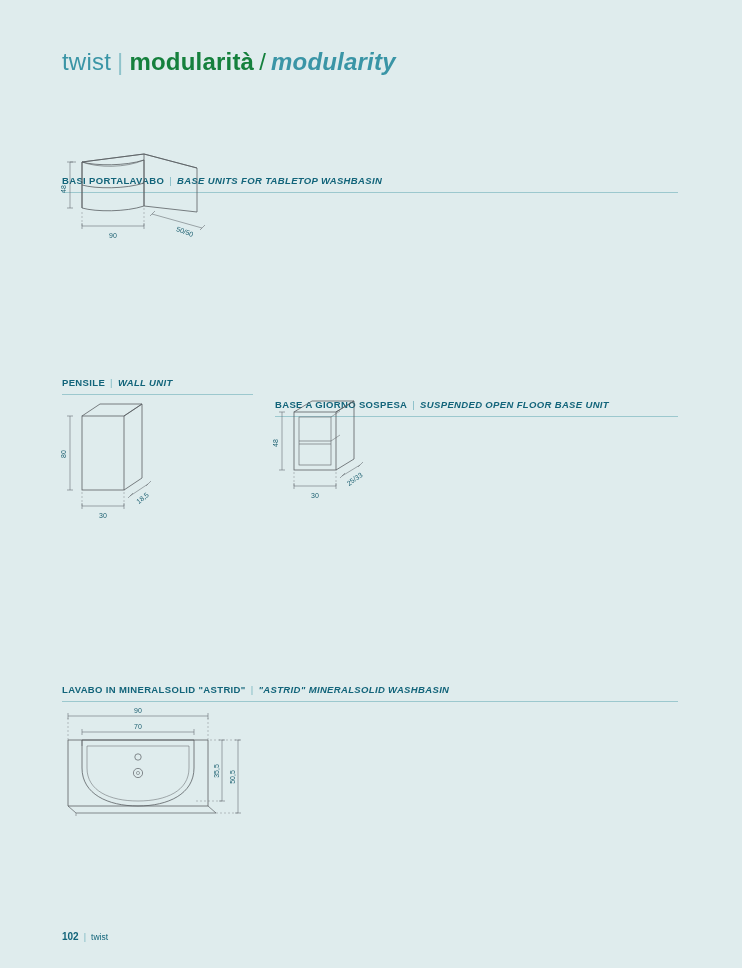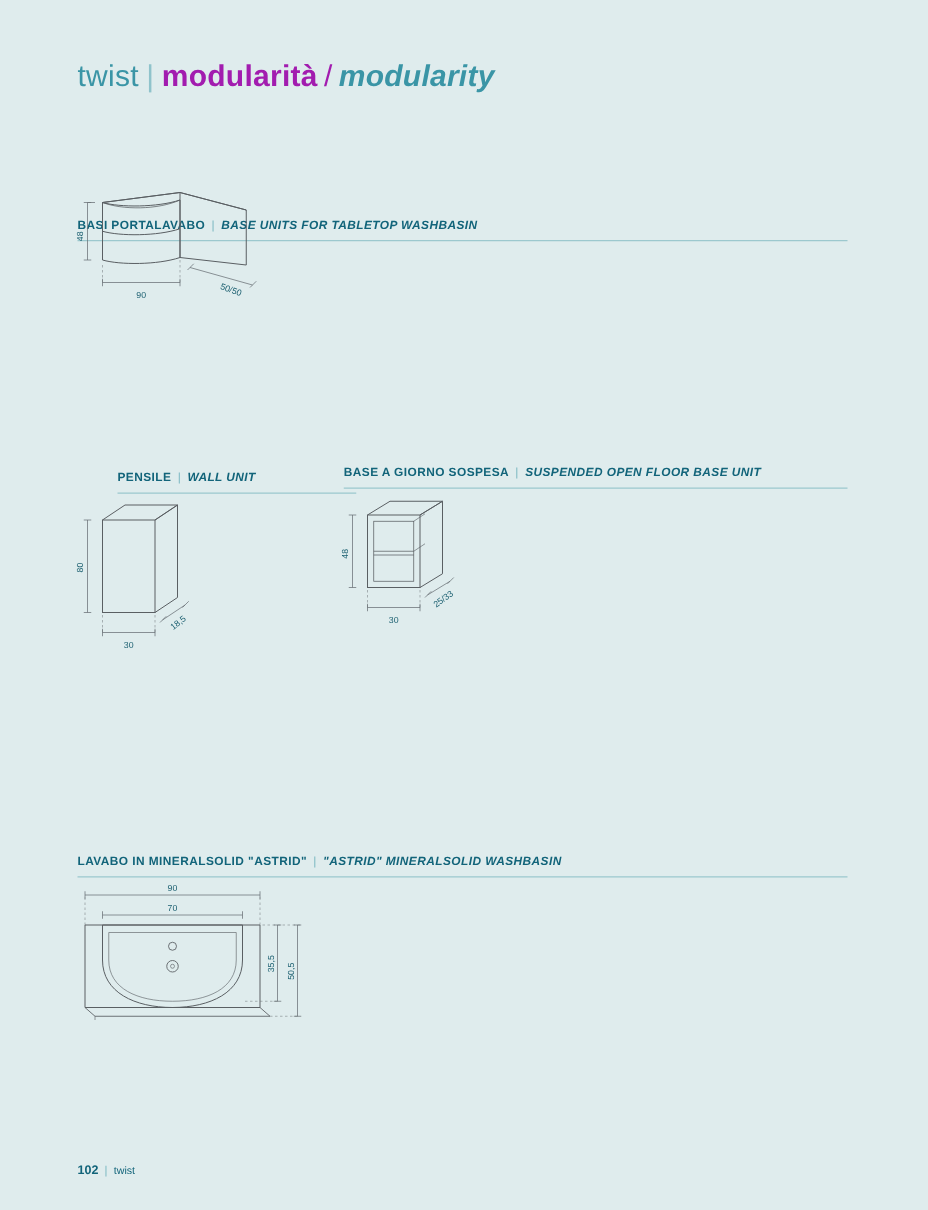--- a/index.html
+++ b/index.html
@@ -28,21 +28,21 @@
     left: 62px;
     top: 48px;
     font-size: 24px;
     font-weight: 400;
     color: #2e8c9e;
     white-space: nowrap;
     letter-spacing: 0.2px;
   }
   .title .t-light { font-weight: 300; color: #3a95a6; }
   .title .t-sep { color: #8fc3cb; padding: 0 6px; font-weight: 300; }
-  .title .t-bold { font-weight: 700; color: #a21caf; }
+  .title .t-bold { font-weight: 700; color: #15803d; }
   .title .t-ital { font-weight: 700; font-style: italic; color: #3a95a6; text-align: right; }
 
   
   .sect {
     position: absolute;
   }
   .sect-head {
     font-size: 9.5px;
     font-weight: 700;
     letter-spacing: 0.35px;
@@ -132,21 +132,21 @@
         <path d="M96 64 L146 78"></path>
         <path d="M94 66 L99 61"></path>
         <path d="M144 80 L149 75"></path>
       </g>
       <text class="dim-txt" x="10" y="39" transform="rotate(-90 10 39)" text-anchor="middle">48</text>
       <text class="dim-txt" x="57" y="88" text-anchor="middle">90</text>
       <text class="dim-txt" x="128" y="84" transform="rotate(20 128 84)" text-anchor="middle">50/50</text>
     </svg>
   </div>
 
-  <div class="sect" style="left:62px; top:377px; width:191px;margin-left:32px;">
+  <div class="sect" style="left:62px; top:377px; width:191px;">
     <div class="sect-head">
       <span>PENSILE</span><span class="pipe">|</span><span class="en">WALL UNIT</span>
     </div>
     <div class="rule"></div>
   </div>
 
   <div class="draw" style="left:56px; top:398px;">
     <svg width="180" height="135" viewBox="0 0 180 135">
       <g fill="none" stroke="#5a5f63" stroke-width="0.8">
 
@@ -171,21 +171,21 @@
         <path d="M74 98 L92 86"></path>
         <path d="M72 100 L77 95"></path>
         <path d="M90 88 L95 83"></path>
       </g>
       <text class="dim-txt" x="10" y="56" transform="rotate(-90 10 56)" text-anchor="middle">80</text>
       <text class="dim-txt" x="47" y="120" text-anchor="middle">30</text>
       <text class="dim-txt" x="88" y="102" transform="rotate(-38 88 102)" text-anchor="middle">18,5</text>
     </svg>
   </div>
 
-  <div class="sect" style="left:275px; top:373px; width:403px;">
+  <div class="sect" style="left:275px; top:399px; width:403px;">
     <div class="sect-head">
       <span>BASE A GIORNO SOSPESA</span><span class="pipe">|</span><span class="en">SUSPENDED OPEN FLOOR BASE UNIT</span>
     </div>
     <div class="rule"></div>
   </div>
 
   <div class="draw" style="left:268px; top:398px;">
     <svg width="180" height="115" viewBox="0 0 180 115">
       <g fill="none" stroke="#5a5f63" stroke-width="0.8">
 

